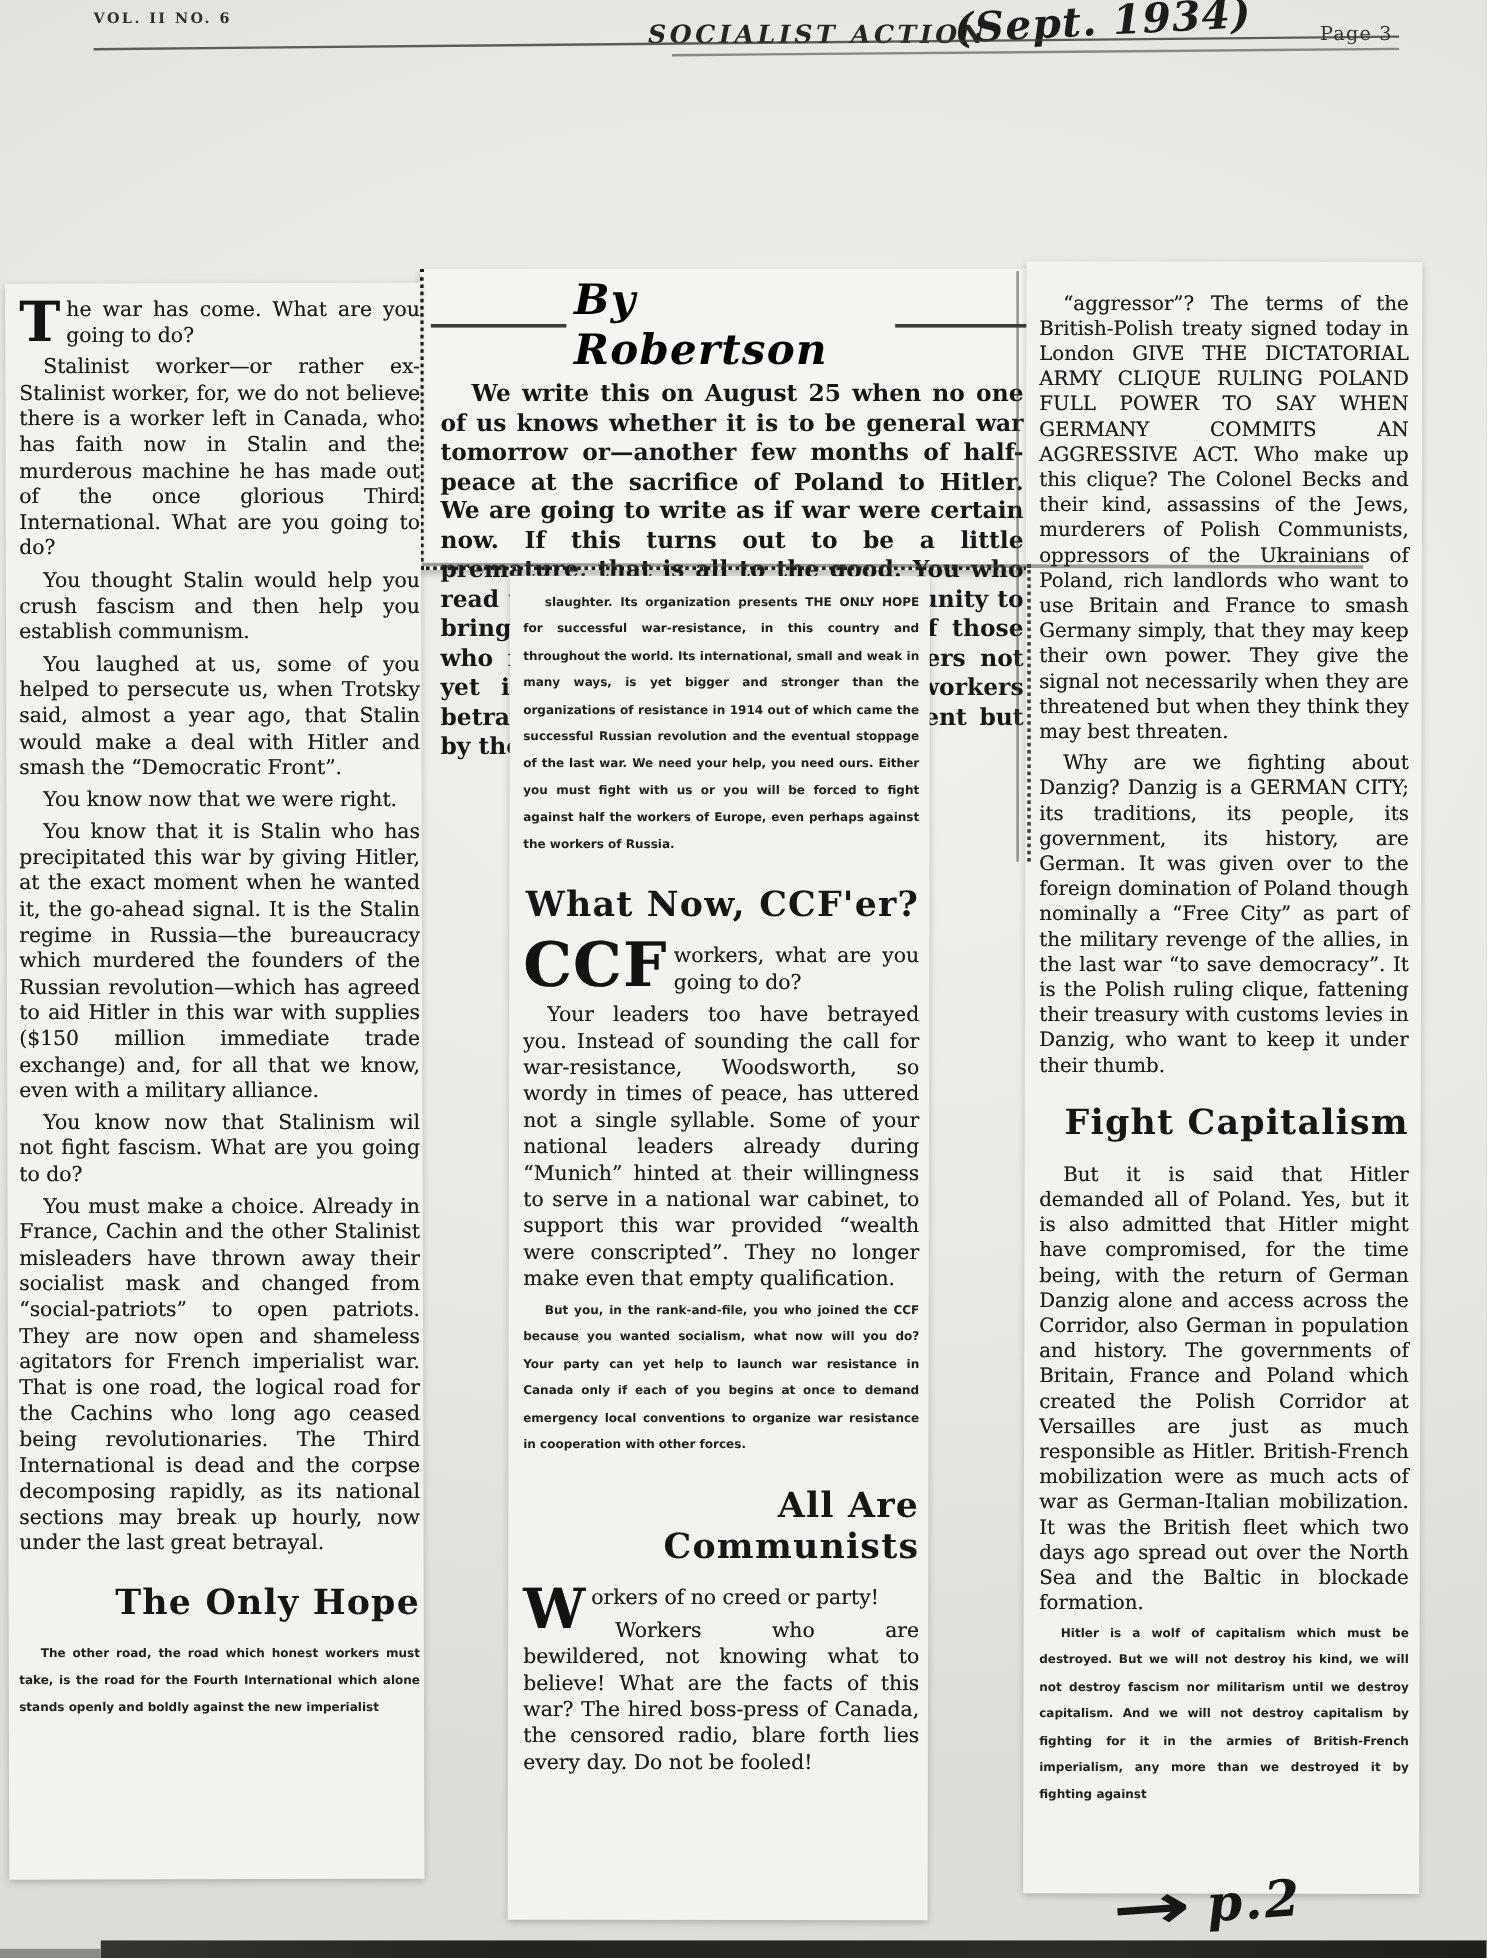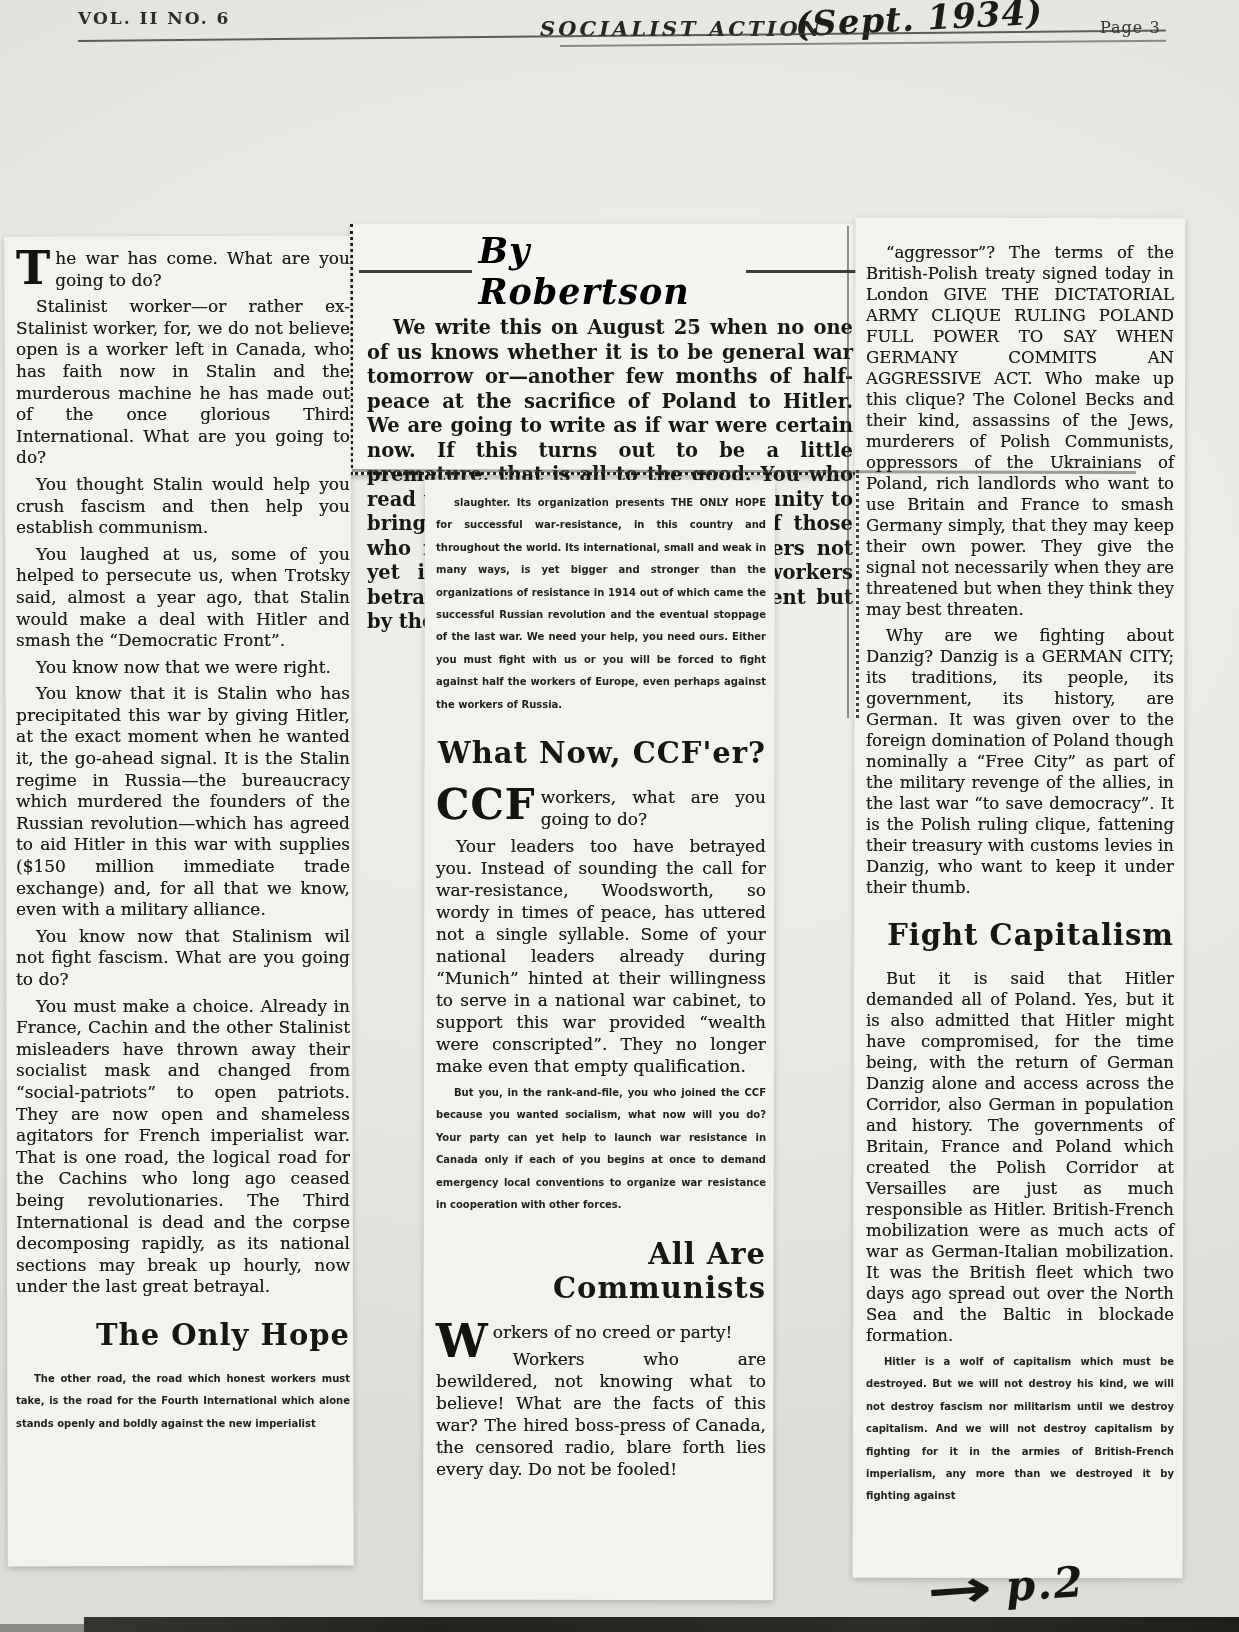--- a/index.html
+++ b/index.html
@@ -2,21 +2,21 @@
 <html><head>
 <meta charset="utf-8">
 <style>
   html,body{margin:0;padding:0;background:#c9c8c5;}
   #page{position:relative;width:1239px;height:1632px;overflow:hidden;
     background:
       radial-gradient(ellipse 1400px 900px at 55% 35%, #f1f0ed 0%, #e9e8e5 55%, #dddcd8 100%);
     font-family:"DejaVu Serif", serif;color:#1b1b1b;}
   
   .masthead{position:absolute;left:0;top:0;width:100%;height:48px;}
-  .vol{position:absolute;left:78px;top:8px;font-size:17px;font-weight:700;letter-spacing:2px;color:#2e2d2b;}
+  .vol{position:absolute;left:78px;top:8px;font-size:12px;font-weight:700;letter-spacing:2px;color:#2e2d2b;}
   .paper-name{position:absolute;left:540px;top:16px;font-size:21px;font-weight:700;font-style:italic;letter-spacing:3px;color:#262522;}
   .hand-date{position:absolute;left:795px;top:-2px;font-size:34px;font-style:italic;font-weight:700;
     transform:rotate(-3deg);color:#1d1c1a;font-family:"DejaVu Serif",serif;letter-spacing:1px;}
   .page-num{position:absolute;left:1100px;top:18px;font-size:16px;color:#34332f;letter-spacing:1px;}
   .mast-rule{position:absolute;left:78px;top:40px;width:1088px;height:2px;background:#3a3936;transform:rotate(-0.55deg);transform-origin:left center;opacity:.8;}
   .mast-rule2{position:absolute;left:560px;top:45px;width:606px;height:1.5px;background:#4a4946;transform:rotate(-0.5deg);transform-origin:left center;opacity:.6;}
   
   .headline-box{position:absolute;left:66px;top:54px;width:1066px;height:170px;
     background:#f6f5f2;border:3.5px dotted #1f1e1c;box-shadow:0 2px 6px rgba(0,0,0,.18);}
   .kicker{position:absolute;left:26px;top:14px;font-size:41px;font-weight:700;letter-spacing:6px;
@@ -52,21 +52,21 @@
   .t-serif{font-family:"DejaVu Serif",serif;font-size:17px;line-height:21.6px;text-align:justify;
     text-indent:20px;margin:0 0 5px;color:#1c1b19;text-shadow:0 0 .4px rgba(10,10,10,.55);}
   .col-right .t-serif{font-size:16.5px;line-height:21px;}
   .col-mid .t-serif{line-height:22px;}
   .t-sans{font-family:"DejaVu Sans",sans-serif;font-weight:700;font-size:10px;line-height:22.4px;
     text-align:justify;text-indent:18px;margin:0 0 6px;color:#201f1d;}
   .t-head{font-family:"DejaVu Serif",serif;font-size:29px;font-weight:700;text-align:right;
     margin:20px 0 16px;color:#171614;letter-spacing:1px;text-indent:0;}
   .dc{float:left;font-weight:700;font-family:"DejaVu Serif",serif;color:#141311;
     font-size:46px;line-height:36px;padding:2px 5px 0 0;}
-  .dc-wide{font-size:42px;line-height:34px;letter-spacing:1px;}
+  .dc-wide{font-size:51px;line-height:34px;letter-spacing:1px;}
   .t-dropcap{text-indent:0;}
   
   .vdotted{position:absolute;left:856px;top:470px;width:0;height:248px;border-left:3.5px dotted #222;opacity:.85;}
   .vline{position:absolute;left:847px;top:226px;width:2px;height:492px;background:#3c3b38;opacity:.55;}
   .hline{position:absolute;left:352px;top:470px;width:784px;height:2.5px;background:#454440;opacity:.5;transform:rotate(0.15deg);}
   .bottom-bar{position:absolute;left:84px;top:1617px;width:1155px;height:15px;
     background:linear-gradient(90deg,#35342f,#23221f 30%,#2c2b27 70%,#1f1e1b);}
   .bottom-bar2{position:absolute;left:0;top:1624px;width:84px;height:8px;background:#8b8a86;}
   
   .continue{position:absolute;left:935px;top:1552px;display:flex;align-items:center;transform:rotate(-4deg);color:#171614;}
@@ -100,21 +100,21 @@
   <div class="clip clip-left"></div>
   <div class="clip clip-mid"></div>
   <div class="clip clip-right"></div>
 
   <div class="vdotted"></div>
   <div class="vline"></div>
   <div class="hline"></div>
 
   <div class="coltext col-left">
       <p class="t-serif t-dropcap"><span class="dc">T</span>he war has come.  What are you going to do?</p>
-      <p class="t-serif">Stalinist worker—or rather ex-Stalinist worker, for, we do not believe open is a worker left in Canada, who has faith now in Stalin and the murderous machine he has made out of the once glorious Third International. What are you going to do?</p>
+      <p class="t-serif">Stalinist worker—or rather ex-Stalinist worker, for, we do not believe there is a worker left in Canada, who has faith now in Stalin and the murderous machine he has made out of the once glorious Third International. What are you going to do?</p>
       <p class="t-serif">You thought Stalin would help you crush fascism and then help you establish communism.</p>
       <p class="t-serif">You laughed at us, some of you helped to persecute us, when Trotsky said, almost a year ago, that Stalin would make a deal with Hitler and smash the “Democratic Front”.</p>
       <p class="t-serif">You know now that we were right.</p>
       <p class="t-serif">You know that it is Stalin who has precipitated this war by giving Hitler, at the exact moment when he wanted it, the go-ahead signal. It is the Stalin regime in Russia—the bureaucracy which murdered the founders of the Russian revolution—which has agreed to aid Hitler in this war with supplies ($150 million immediate trade exchange) and, for all that we know, even with a military alliance.</p>
       <p class="t-serif">You know now that Stalinism wil not fight fascism. What are you going to do?</p>
       <p class="t-serif">You must make a choice. Already in France, Cachin and the other Stalinist misleaders have thrown away their socialist mask and changed from “social-patriots” to open patriots. They are now open and shameless agitators for French imperialist war. That is one road, the logical road for the Cachins who long ago ceased being revolutionaries. The Third International is dead and the corpse decomposing rapidly, as its national sections may break up hourly, now under the last great betrayal.</p>
       <h3 class="t-head">The Only Hope</h3>
       <p class="t-sans">The other road, the road which honest workers must take, is the road for the Fourth International which alone stands openly and boldly against the new imperialist</p>
     </div>
   <div class="coltext col-mid">

